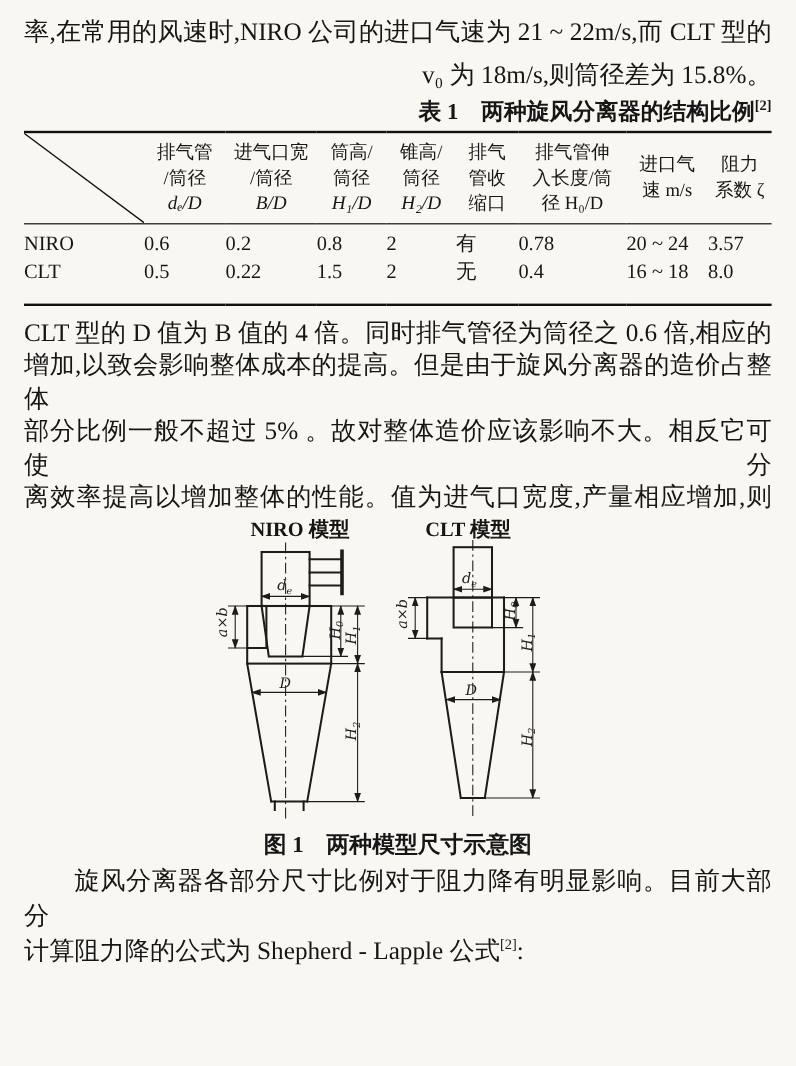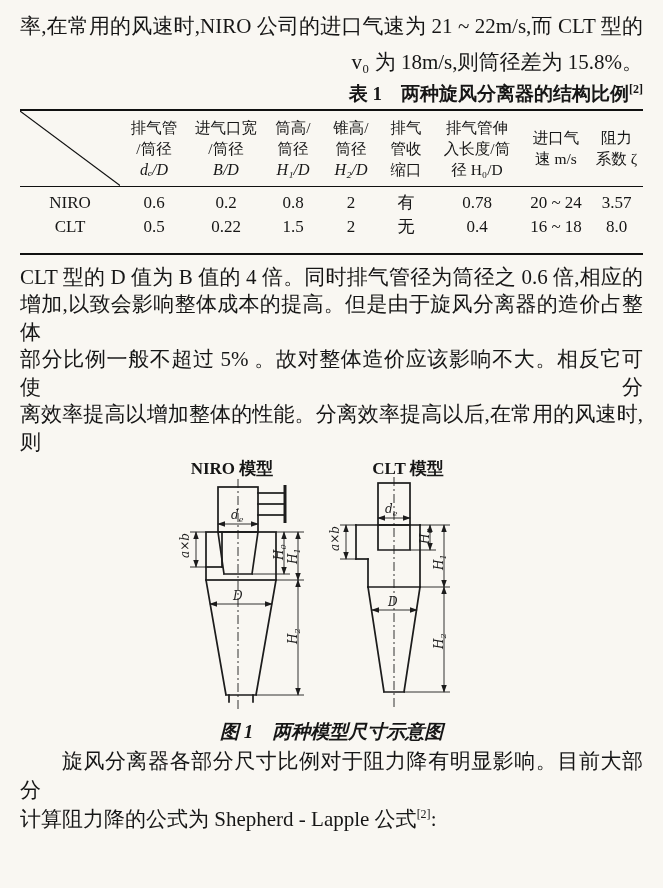--- a/index.html
+++ b/index.html
@@ -22,35 +22,35 @@
   sup.ref { font-size:12px; vertical-align:super; line-height:0; }
 
   
   .table-title { text-align:right; font-weight:bold; font-size:19px; line-height:24px; margin-top:2px; }
   table.cmp { border-collapse:collapse; table-layout:fixed; width:623px; margin-top:3px;
     border-top:2.5px solid #111; border-bottom:2.5px solid #111; }
   table.cmp th { border-bottom:1.6px solid #111; font-weight:normal; vertical-align:middle;
     height:76px; padding:2px 0; }
   table.cmp th .hl { font-size:15.5px; line-height:21px; text-align:center; }
   table.cmp th .hl.hmath { font-style:italic; font-size:16px; }
-  table.cmp td { text-align:center; font-size:17px; line-height:24px; padding:0; }
+  table.cmp td { font-size:17px; line-height:24px; padding:0; }
   tr.first-row td { padding-top:4px; }
   tr:last-child td { padding-bottom:14px; }
   th.diag { position:relative; }
   th.diag svg { position:absolute; inset:0; width:100%; height:100%; }
 
   
   .figure { position:relative; height:260px; margin-top:4px; }
   .fig-label { position:absolute; top:0; transform:translateX(-50%); font-weight:bold; font-size:17px; line-height:18px; }
-  .fig-label.niro { left:212px; }
-  .fig-label.clt  { left:388px;text-align:right; }
+  .fig-label.niro { left:230px; }
+  .fig-label.clt  { left:370px;text-align:right; }
   .figure svg { position:absolute; top:17px; }
   svg.niro { left:140px; }
   svg.clt  { left:302px; }
-  .fig-caption { text-align:center; font-weight:bold; font-size:19px; line-height:24px;font-style:italic; }
+  .fig-caption { text-align:center; font-weight:bold; font-size:19px; line-height:24px; }
 
   
   .ol { stroke:#1c1c1c; stroke-width:1.7; fill:none; stroke-linecap:square; }
   .dl { stroke:#1c1c1c; stroke-width:0.9; fill:none; }
   .cl { stroke:#1c1c1c; stroke-width:0.9; fill:none; stroke-dasharray:9 3 2 3; }
   .fl { stroke:#1c1c1c; stroke-width:3; fill:none; }
   .svgt { font-family:"DejaVu Serif","Liberation Serif",serif; font-style:italic; font-size:12px; fill:#1c1c1c; }
   .svgt .sb { font-size:8px; }
 
   
@@ -153,21 +153,21 @@
           <td>16 ~ 18</td>
           <td>8.0</td>
         </tr>
       </tbody>
   </table>
 
   <div class="para p1" style="margin-top:9px">
       <div class="line fill">CLT 型的 D 值为 B 值的 4 倍。同时排气管径为筒径之 0.6 倍,相应的</div>
       <div class="line fill">增加,以致会影响整体成本的提高。但是由于旋风分离器的造价占整体</div>
       <div class="line fill">部分比例一般不超过 5% 。故对整体造价应该影响不大。相反它可使分</div>
-      <div class="line fill">离效率提高以增加整体的性能。分离效率提高以后,在常用的风速时,则</div>
+      <div class="line fill">离效率提高以增加整体的性能。值为进气口宽度,产量相应增加,则</div>
     </div>
 
   <div class="figure">
     <span class="fig-label niro">NIRO 模型</span>
     <span class="fig-label clt">CLT 模型</span>
 
     <svg class="niro" width="160" height="238" viewBox="0 0 160 238">
       <defs>
         <marker id="nA" viewBox="0 0 10 10" refX="9" refY="5" markerWidth="9" markerHeight="9" orient="auto-start-reverse">
           <path d="M0,1.5 L10,5 L0,8.5 z" fill="#1c1c1c"></path>

